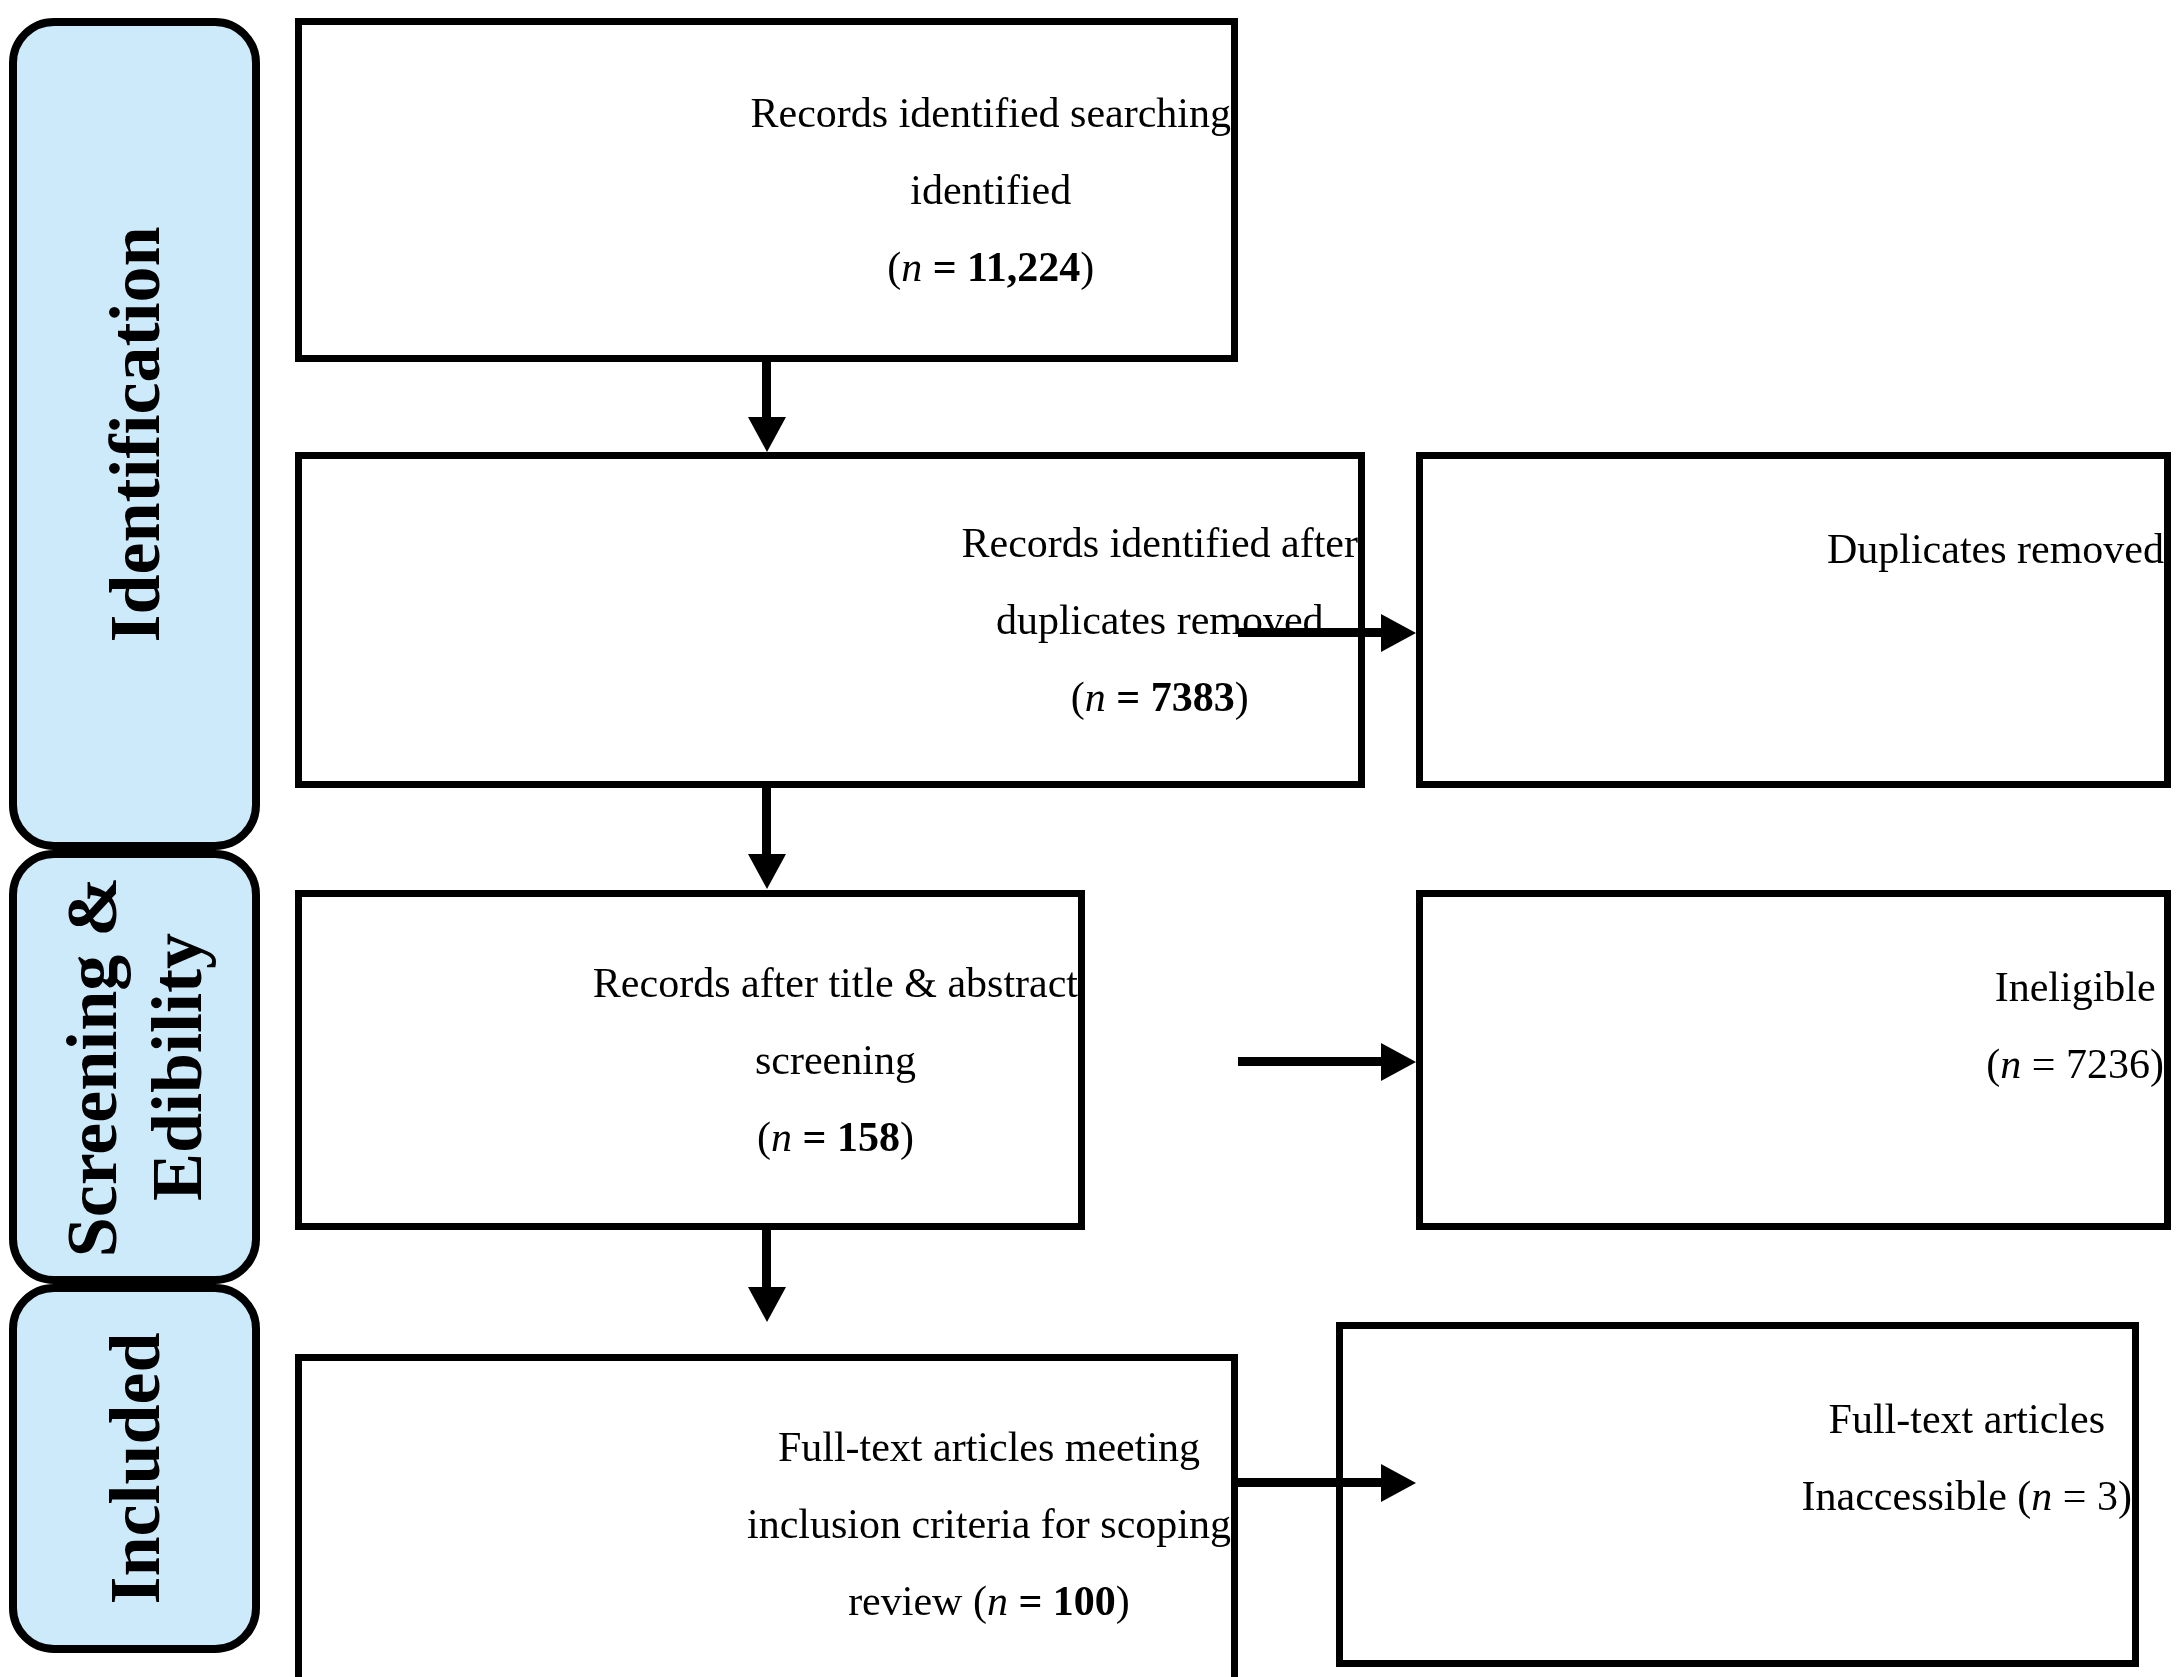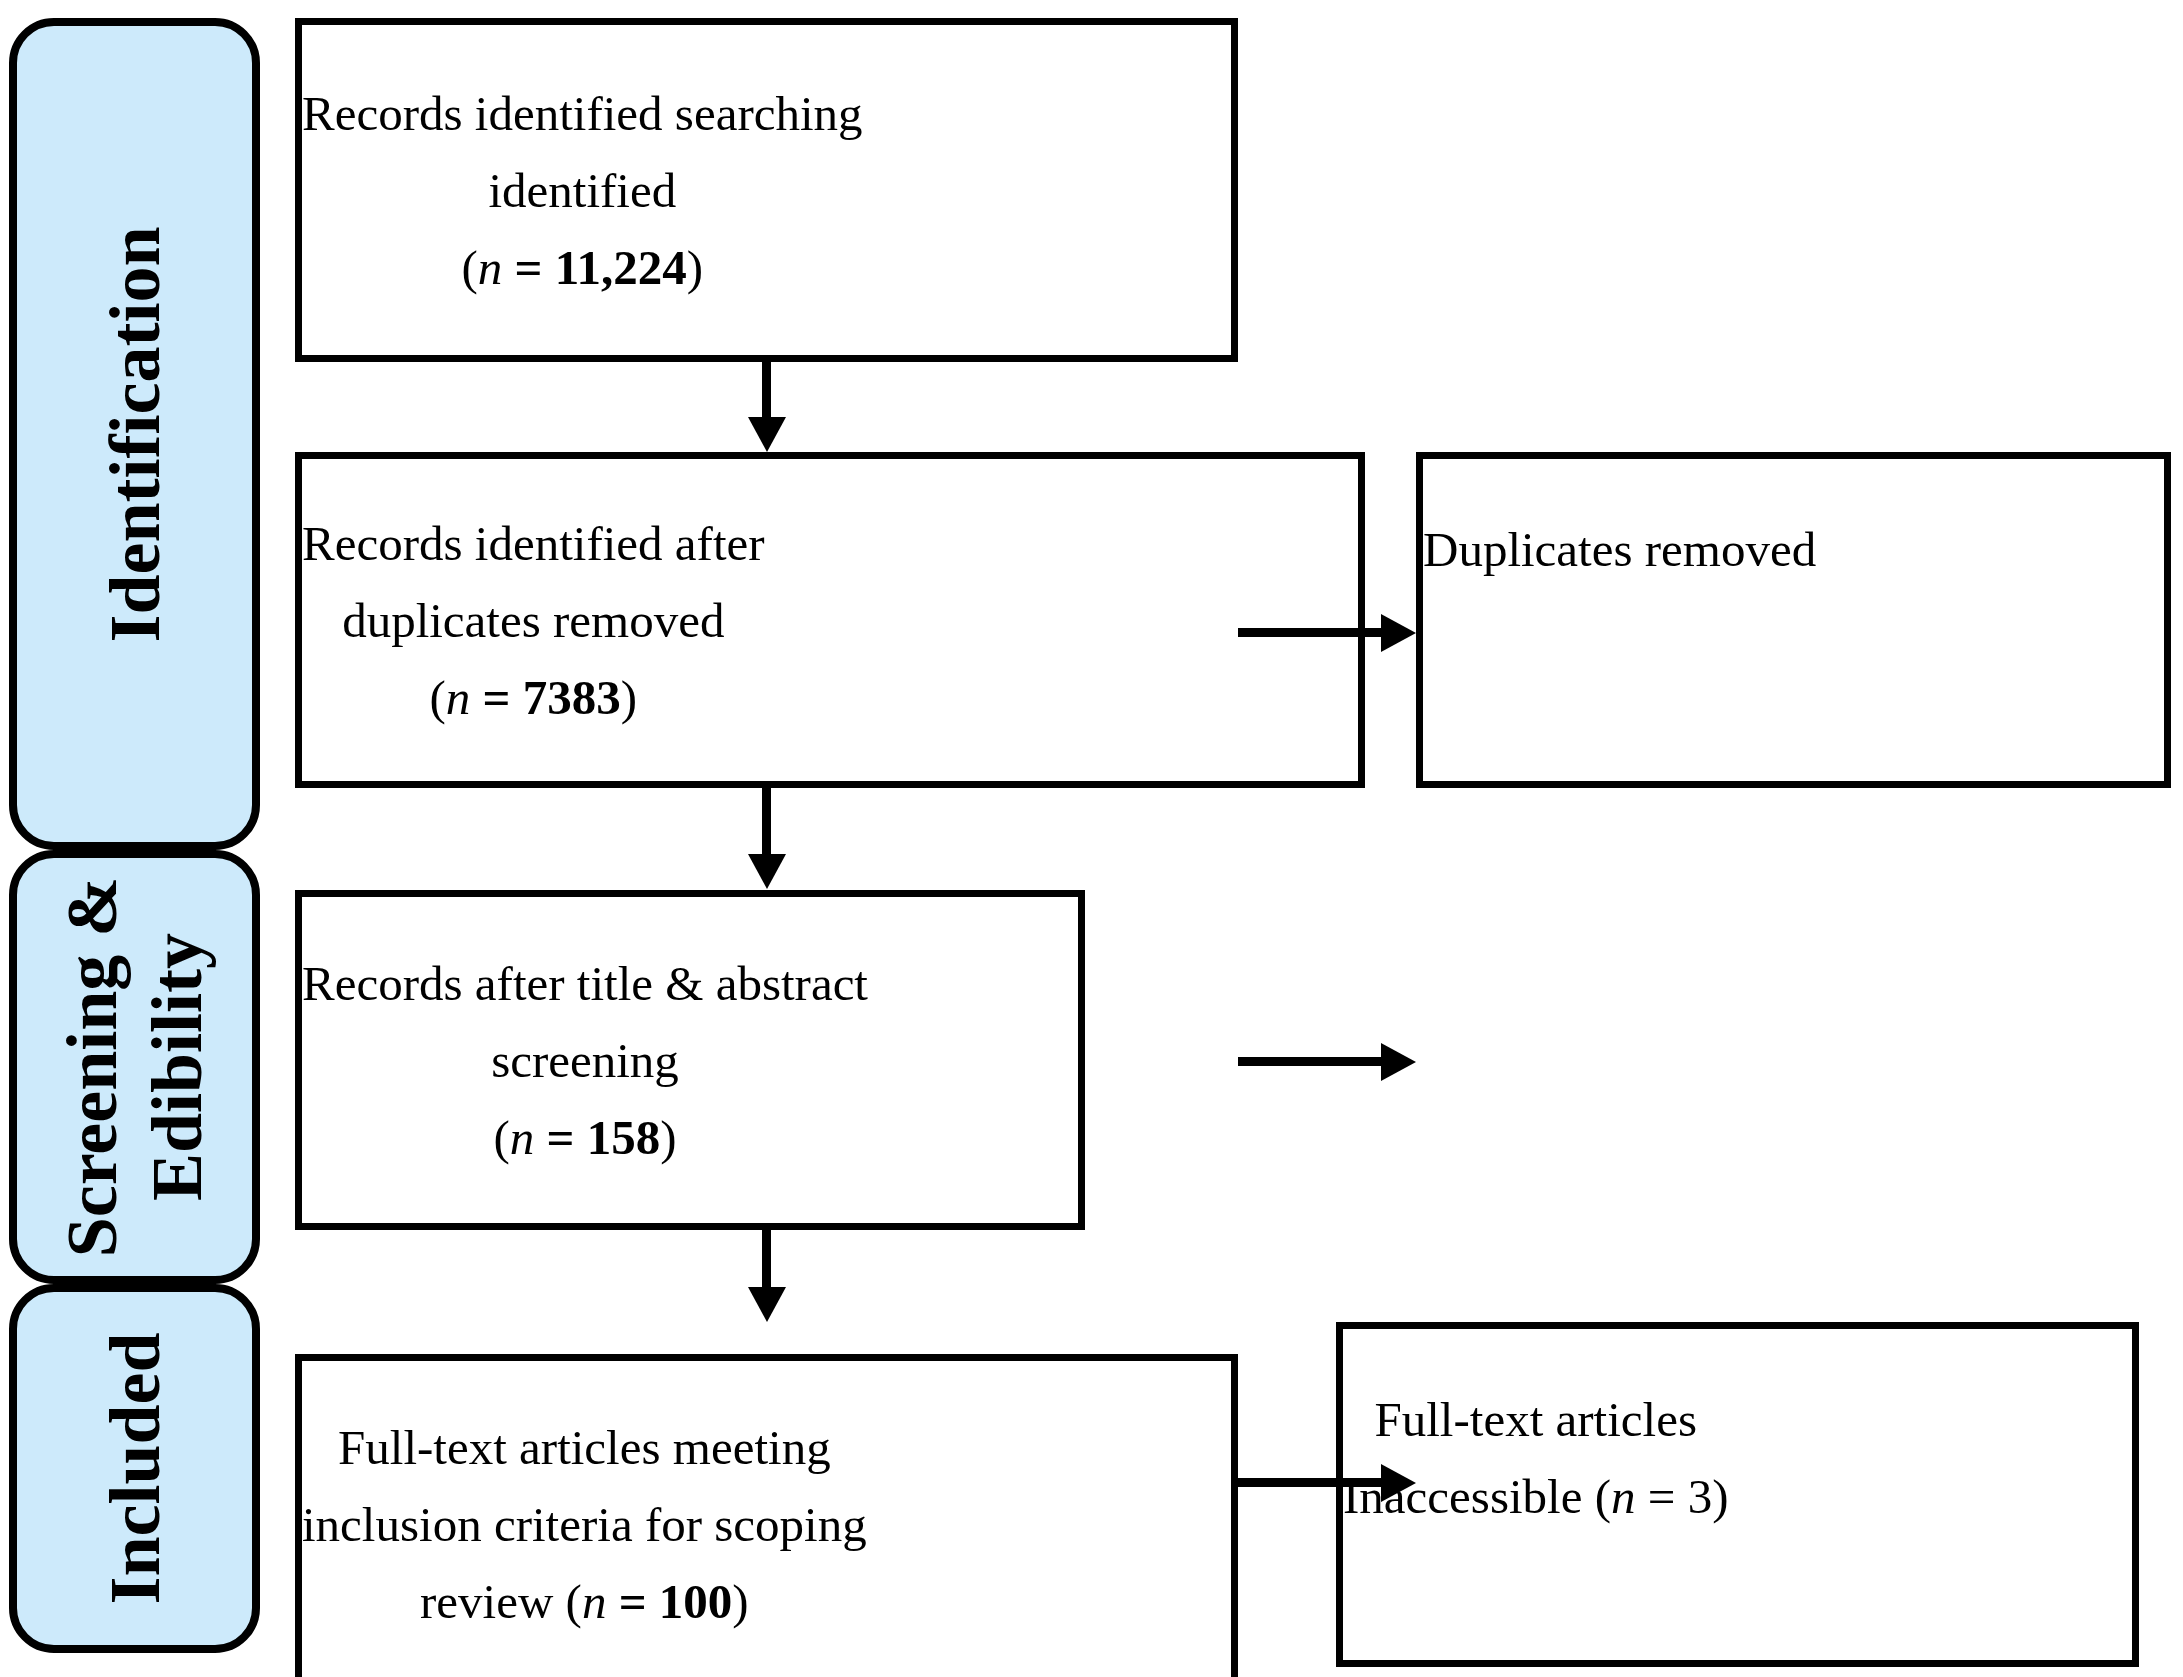--- a/index.html
+++ b/index.html
@@ -27,23 +27,23 @@
     line-height:85px;
     text-align:center;
     white-space:nowrap;
   }
 
   
   .box{
     position:absolute;
     background:var(--bg);
     border:7.2px solid var(--line);
-    display:flex;flex-direction:column;align-items:flex-start;
+    display:flex;flex-direction:column;align-items:flex-end;
     text-align:center;
-    font-size:49px;
+    font-size:42px;
     line-height:77px;
   }
   .box.center{justify-content:center;}
   .box.top{justify-content:flex-start;padding-top:52px;}
   .line{white-space:nowrap;}
   .it{font-style:italic;}
   .bd{font-weight:bold;}
 
   
   .arrow{position:absolute;}
@@ -113,20 +113,26 @@
         <div class="line"><span>inclusion criteria for scoping</span></div>
         <div class="line"><span>review (</span><span class="it">n</span><span> </span><span class="bd">= 100</span><span>)</span></div>
       </div>
   </div>
 
   <div class="box top" style="left:1416px;top:452px;width:755px;height:336px;">
     <div>
         <div class="line"><span>Duplicates removed</span></div>
       </div>
   </div>
+  <div class="box top" style="left:1416px;top:890px;width:755px;height:340px;">
+    <div>
+        <div class="line"><span>Ineligible</span></div>
+        <div class="line"><span>(</span><span class="it">n</span><span> = 7236)</span></div>
+      </div>
+  </div>
   <div class="box top" style="left:1336px;top:1322px;width:803px;height:345px;">
     <div>
         <div class="line"><span>Full-text articles</span></div>
         <div class="line"><span>Inaccessible (</span><span class="it">n</span><span> = 3)</span></div>
       </div>
   </div>
 
   <div class="arrow arrow-down" style="left:747px;top:362px;height:90px;">
     <div class="shaft"></div>
     <div class="head"></div>

